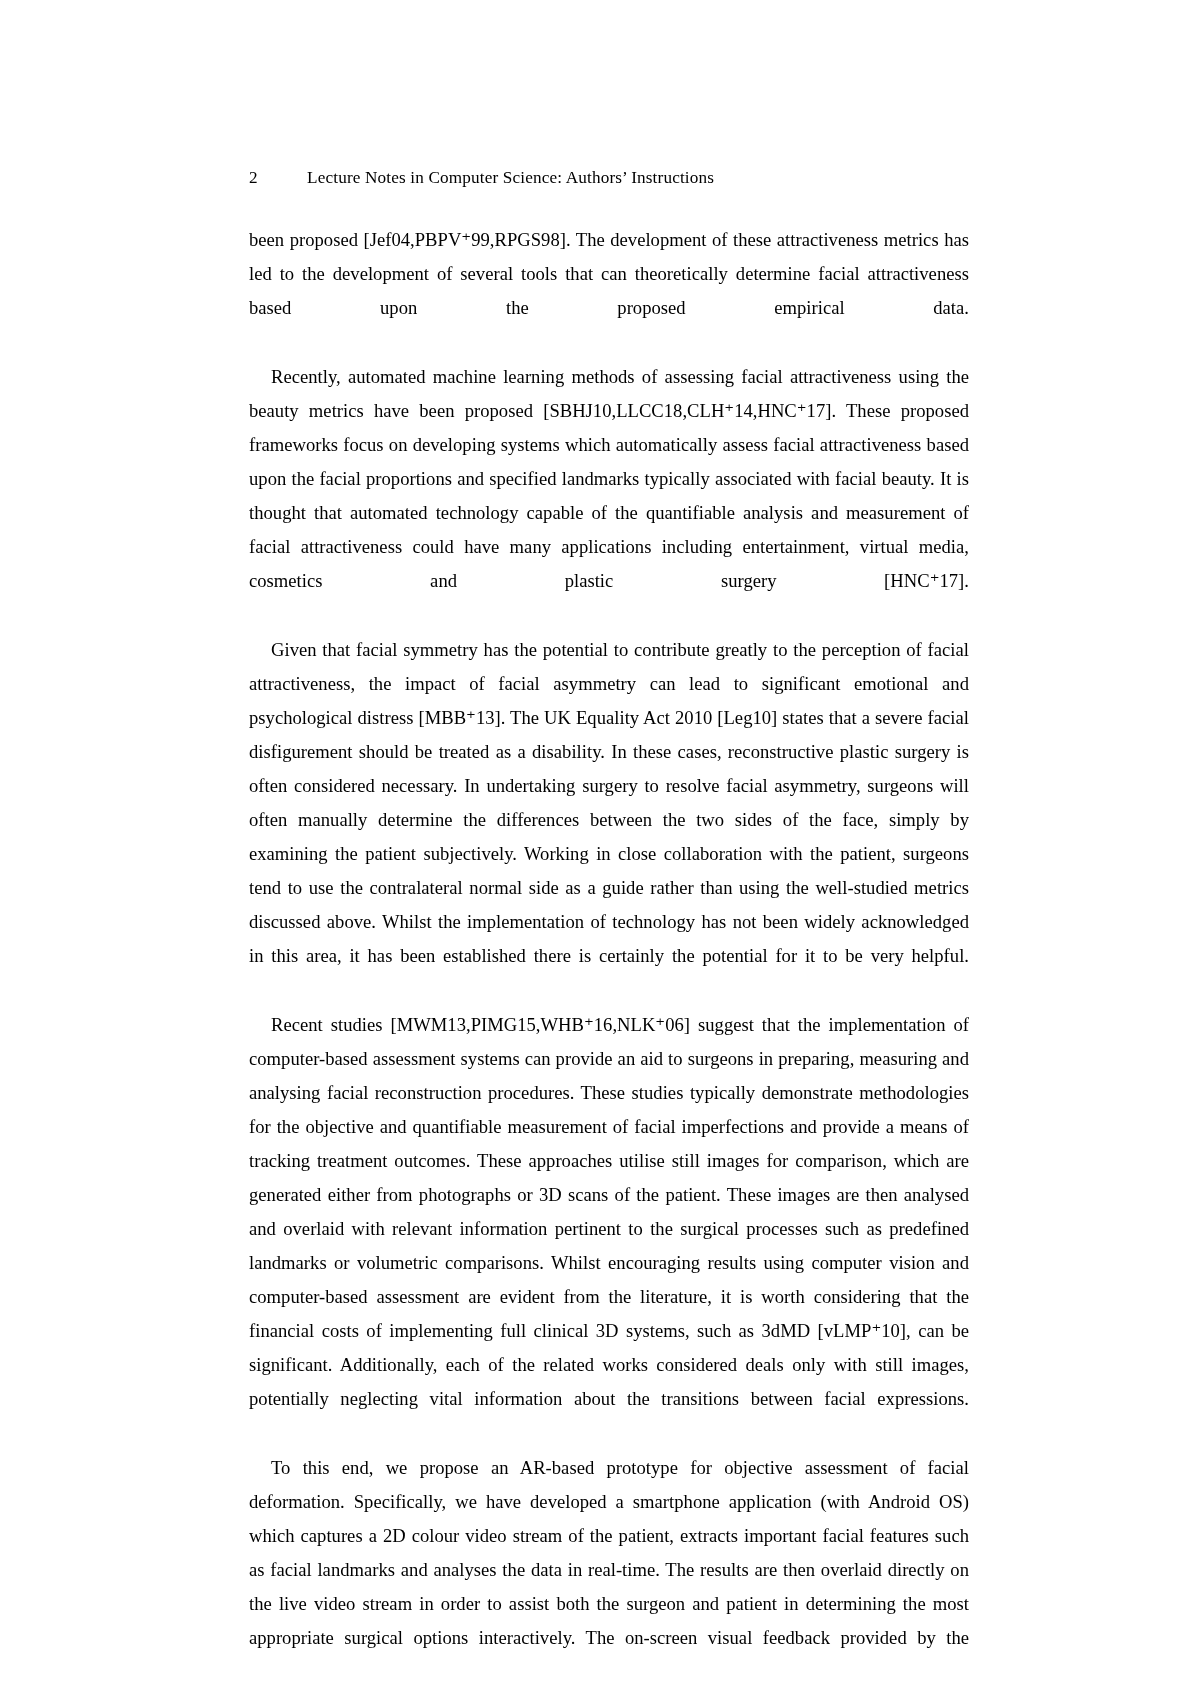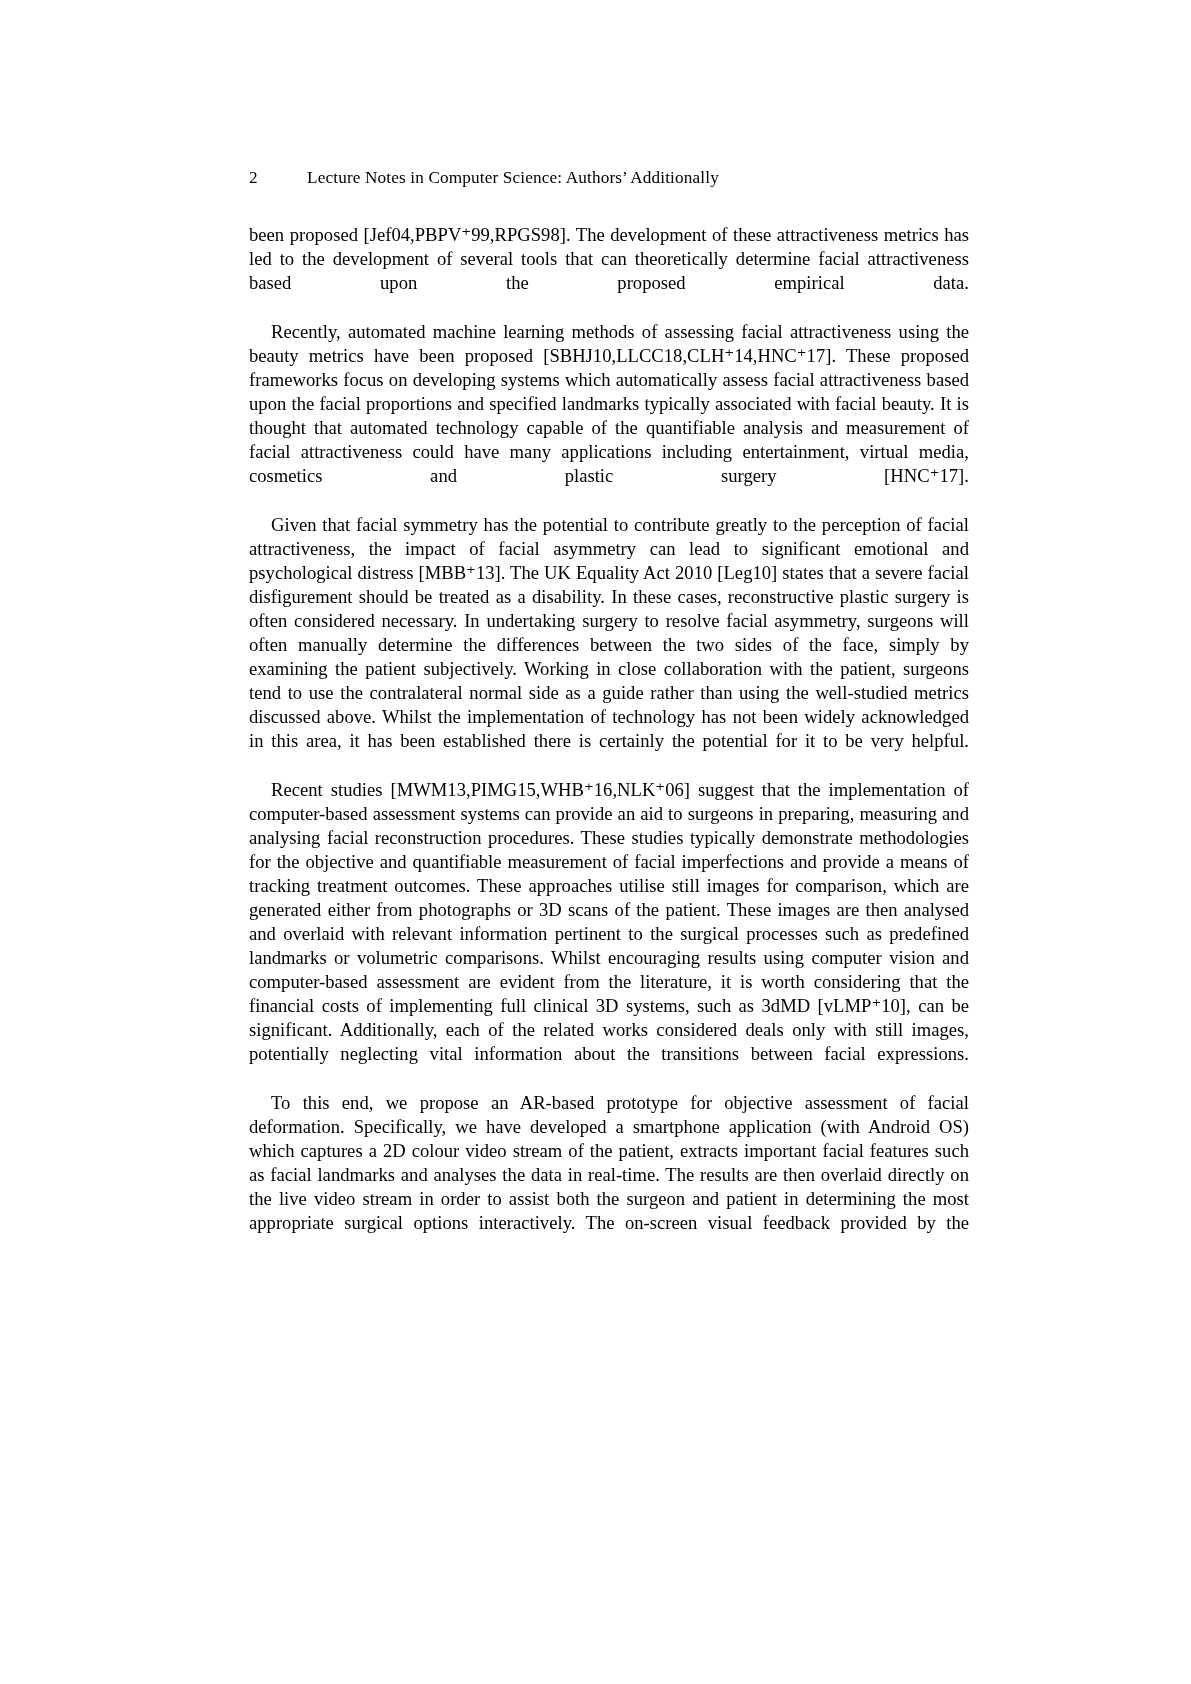--- a/index.html
+++ b/index.html
@@ -37,21 +37,21 @@
   .runhead .folio {
     width: 58px;
     flex: 0 0 58px;
   }
   .runhead .rh-title {
     flex: 1 1 auto;
   }
   
   .para {
     font-size: 18.6px;
-    line-height: 24px;
+    line-height: 34px;
     text-align: justify;
     text-justify: inter-word;
     margin: 0;
     hyphens: manual;
     -webkit-hyphens: manual;
     letter-spacing: 0.02px;
   }
   .para.indent {
     text-indent: 22px;
   }
@@ -67,21 +67,21 @@
 </style>
 </head>
 <body>
 
 <div class="page">
 
   <div class="content">
 
     <div class="runhead">
       <span class="folio">2</span>
-      <span class="rh-title">Lecture Notes in Computer Science: Authors’ Additionally</span>
+      <span class="rh-title">Lecture Notes in Computer Science: Authors’ Instructions</span>
     </div>
 
     <p class="para">been proposed [Jef04,PBPV⁺99,RPGS98]. The development of these attractiveness metrics has led to the development of several tools that can theoretically determine facial attractiveness based upon the proposed empirical data.</p>
     <p class="para indent">Recently, automated machine learning methods of assessing facial attractiveness using the beauty metrics have been proposed [SBHJ10,LLCC18,CLH⁺14,HNC⁺17]. These proposed frameworks focus on developing systems which automatically assess facial attractiveness based upon the facial proportions and specified landmarks typically associated with facial beauty. It is thought that automated technology capable of the quantifiable analysis and measurement of facial attractiveness could have many applications including entertainment, virtual media, cosmetics and plastic surgery [HNC⁺17].</p>
     <p class="para indent">Given that facial symmetry has the potential to contribute greatly to the perception of facial attractiveness, the impact of facial asymmetry can lead to significant emotional and psychological distress [MBB⁺13]. The UK Equality Act 2010 [Leg10] states that a severe facial disfigurement should be treated as a disability. In these cases, reconstructive plastic surgery is often considered necessary. In undertaking surgery to resolve facial asymmetry, surgeons will often manually determine the differences between the two sides of the face, simply by examining the patient subjectively. Working in close collaboration with the patient, surgeons tend to use the contralateral normal side as a guide rather than using the well-studied metrics discussed above. Whilst the implementation of technology has not been widely acknowledged in this area, it has been established there is certainly the potential for it to be very helpful.</p>
     <p class="para indent">Recent studies [MWM13,PIMG15,WHB⁺16,NLK⁺06] suggest that the implementation of computer-based assessment systems can provide an aid to surgeons in preparing, measuring and analysing facial reconstruction procedures. These studies typically demonstrate methodologies for the objective and quantifiable measurement of facial imperfections and provide a means of tracking treatment outcomes. These approaches utilise still images for comparison, which are generated either from photographs or 3D scans of the patient. These images are then analysed and overlaid with relevant information pertinent to the surgical processes such as predefined landmarks or volumetric comparisons. Whilst encouraging results using computer vision and computer-based assessment are evident from the literature, it is worth considering that the financial costs of implementing full clinical 3D systems, such as 3dMD [vLMP⁺10], can be significant. Additionally, each of the related works considered deals only with still images, potentially neglecting vital information about the transitions between facial expressions.</p>
     <p class="para indent">To this end, we propose an AR-based prototype for objective assessment of facial deformation. Specifically, we have developed a smartphone application (with Android OS) which captures a 2D colour video stream of the patient, extracts important facial features such as facial landmarks and analyses the data in real-time. The results are then overlaid directly on the live video stream in order to assist both the surgeon and patient in determining the most appropriate surgical options interactively. The on-screen visual feedback provided by the</p>
 
   </div>
 </div>

